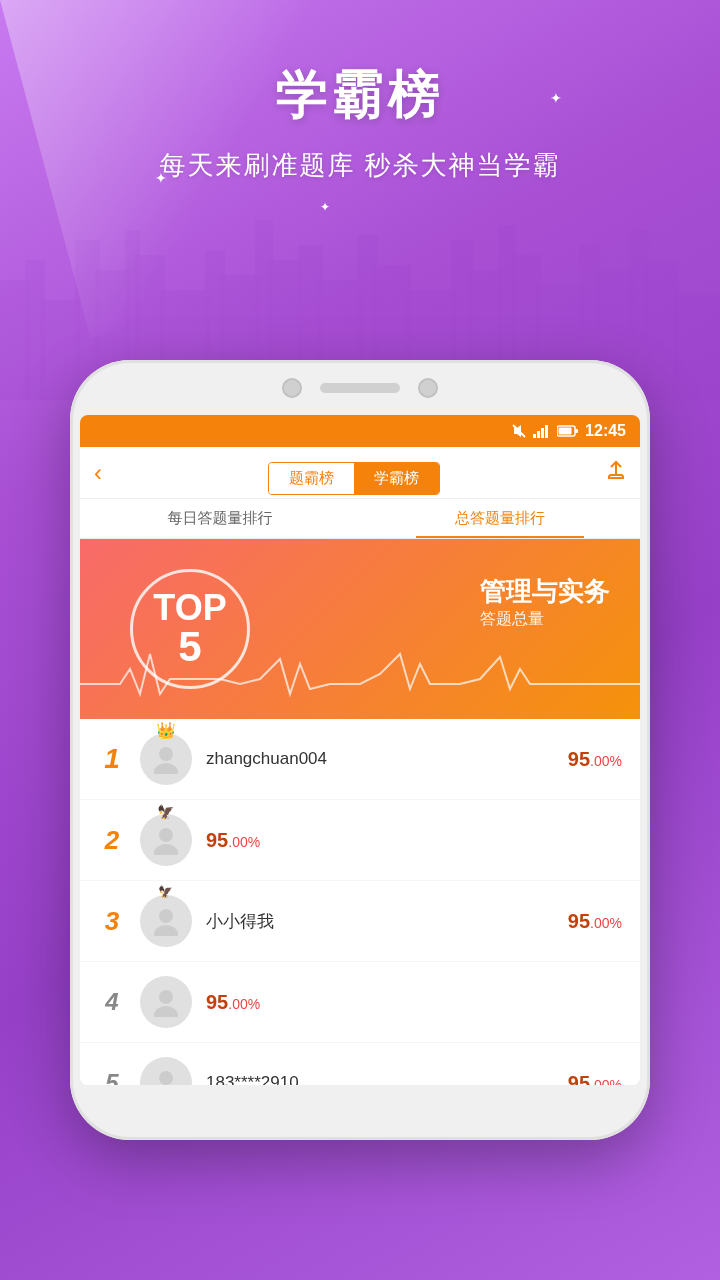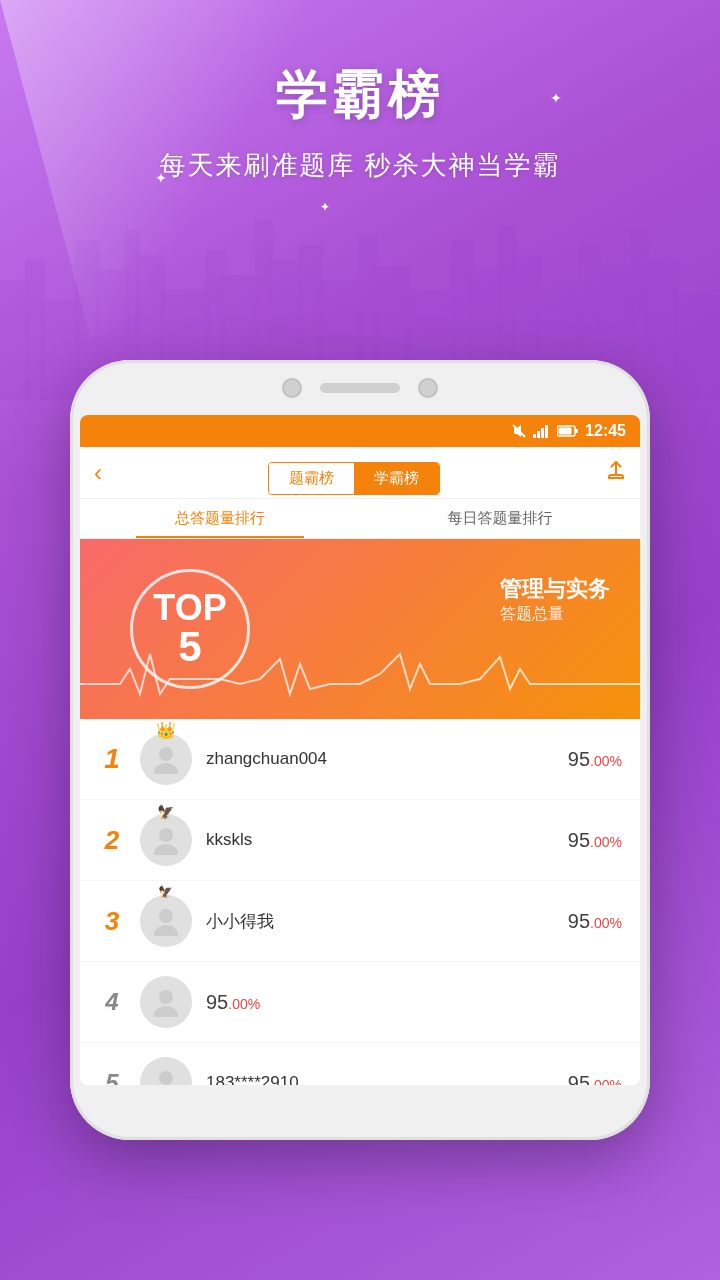--- a/index.html
+++ b/index.html
@@ -276,21 +276,21 @@
 
     .banner-info {
       position: absolute;
       top: 35px;
       right: 30px;
       color: white;
       text-align: left;
     }
 
     .banner-subject {
-      font-size: 22px;
+      font-size: 26px;
       font-weight: bold;
     }
 
     .banner-label {
       font-size: 16px;
       opacity: 0.9;
     }
 
     
     .ecg-line {
@@ -373,22 +373,22 @@
       color: #333;
     }
 
     .user-score {
       font-size: 16px;
       color: #333;
     }
 
     .score-big {
       font-size: 20px;
-      font-weight: normal;
-      color: #404040;
+      font-weight: bold;
+      color: #c2410c;
     }
 
     .score-small {
       font-size: 14px;
       color: #ef4444;
     }
   </style>
 </head>
 <body>
 
@@ -477,22 +477,22 @@
         <div class="nav-tab active">学霸榜</div>
       </div>
       <div class="nav-share">
         <svg width="20" height="20" viewBox="0 0 20 20" fill="none" stroke="#f5820a" stroke-width="2">
           <path d="M15 7l-5-5-5 5M10 2v12M5 15h10a2 2 0 0 1 2 2v1H3v-1a2 2 0 0 1 2-2z"></path>
         </svg>
       </div>
     </div>
 
     <div class="sub-tabs">
+      <div class="sub-tab">每日答题量排行</div>
       <div class="sub-tab active">总答题量排行</div>
-      <div class="sub-tab">每日答题量排行</div>
     </div>
 
     <div class="banner">
       <div class="banner-top10">
         <span class="top10-text">TOP</span>
         <span class="top10-num">5</span>
       </div>
       <div class="banner-info">
         <div class="banner-subject">管理与实务</div>
         <div class="banner-label">答题总量</div>
@@ -526,21 +526,20 @@
         <div class="rank-number" style="color:#f5820a; font-size:26px;">2</div>
         <div class="rank-badge">
           <span class="wings-icon" style="color:#e8883a;">🦅</span>
           <div class="avatar-circle">
             <svg width="30" height="30" viewBox="0 0 30 30">
               <circle cx="15" cy="10" r="7" fill="#ccc"></circle>
               <ellipse cx="15" cy="28" rx="12" ry="9" fill="#ccc"></ellipse>
             </svg>
           </div>
         </div>
-        <div class="user-name">kkskls</div>
         <div class="user-score">
           <span class="score-big">95</span><span class="score-small">.00</span><span class="score-small">%</span>
         </div>
       </div>
 
       <div class="list-item">
         <div class="rank-number" style="color:#f5820a; font-size:26px;">3</div>
         <div class="rank-badge">
           <span class="wings-icon" style="color:#e8883a; font-size:12px;">🦅</span>
           <div class="avatar-circle">

